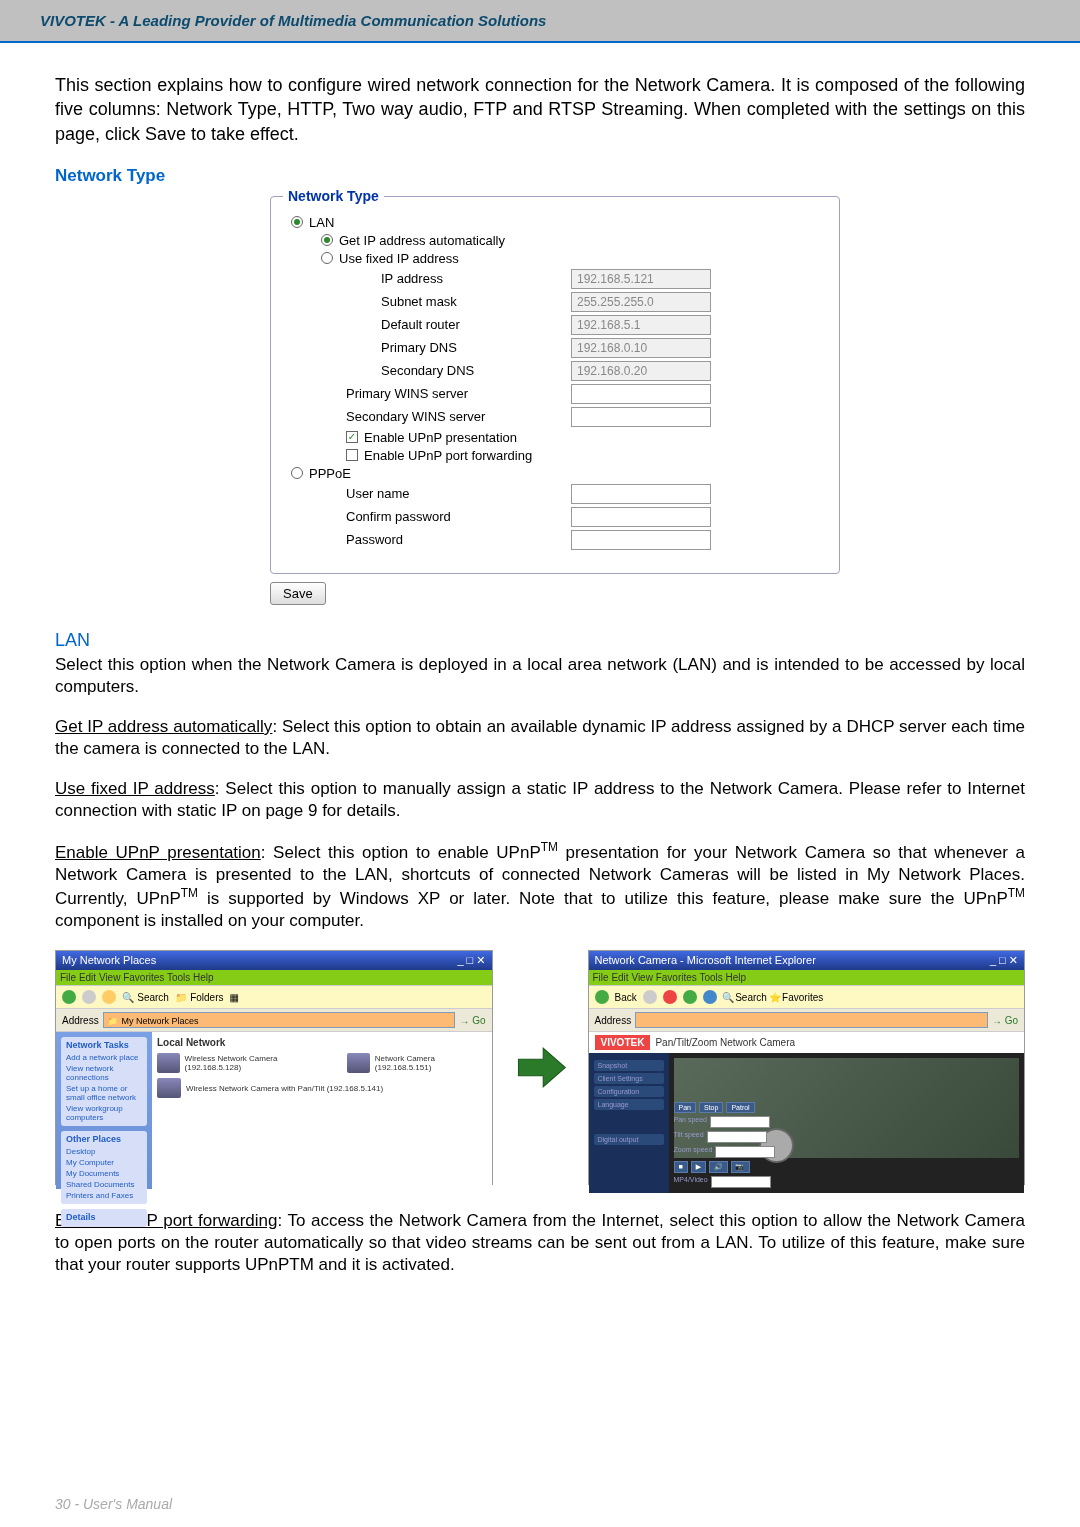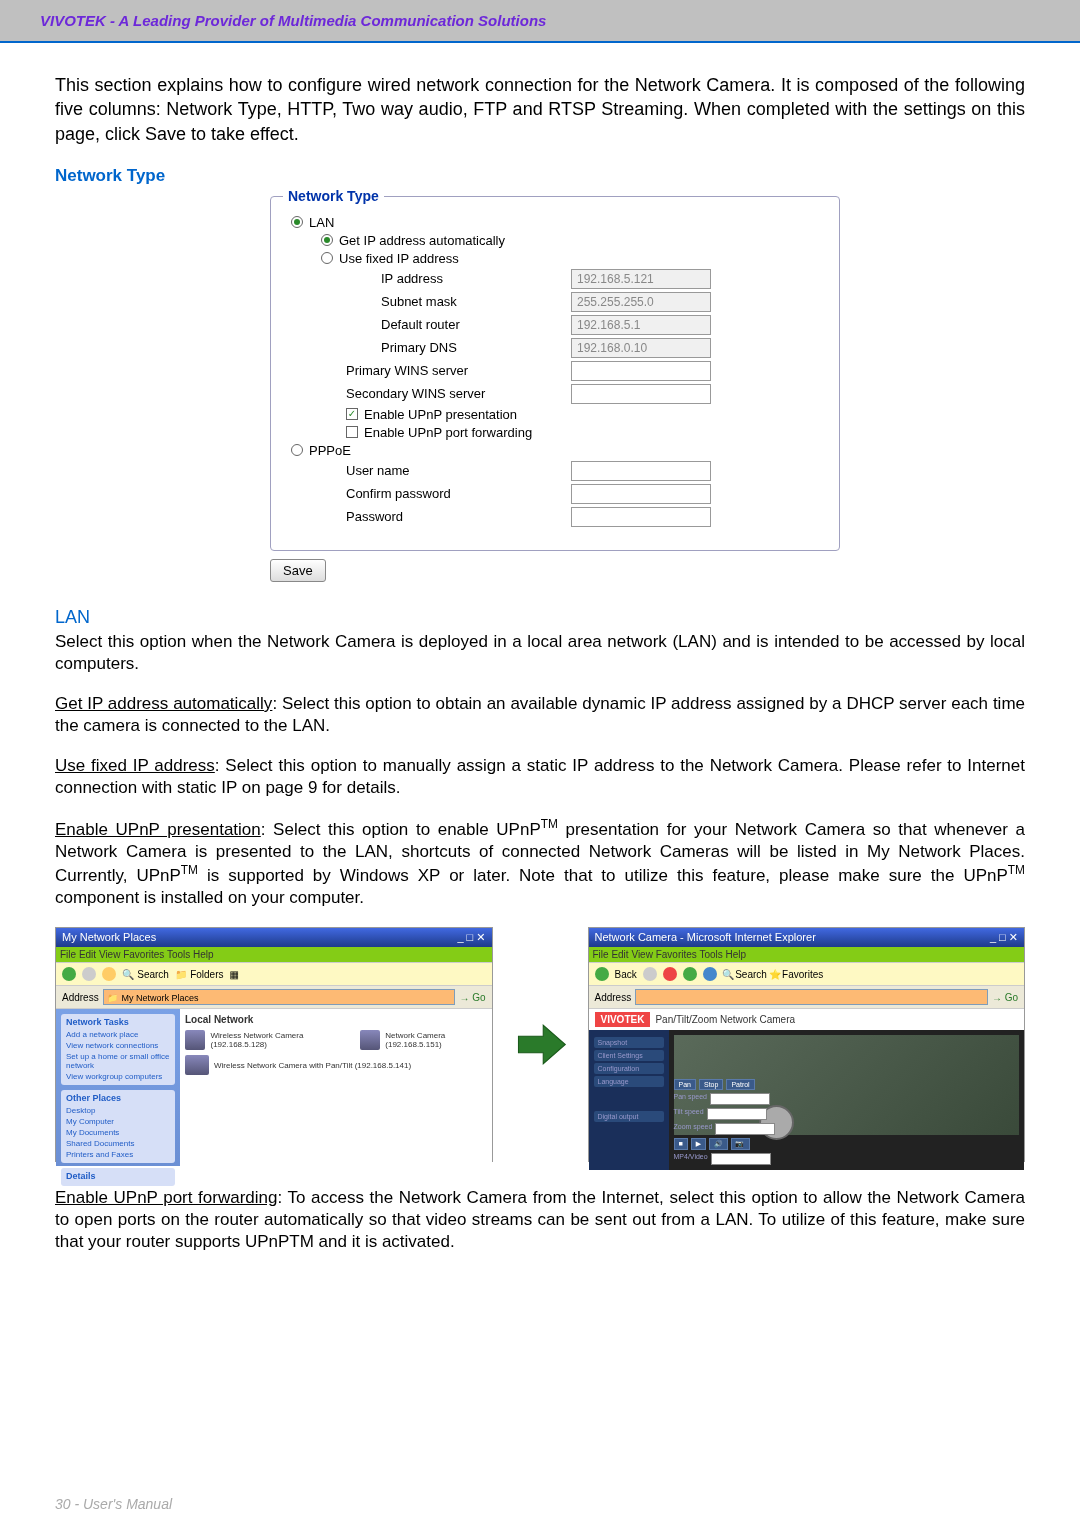--- a/index.html
+++ b/index.html
@@ -8,21 +8,21 @@
       height: 1527px;
       font-family: Arial, Helvetica, sans-serif;
       background: #fff;
       position: relative;
     }
     .header-bar {
       background: #c0c0c0;
       padding: 12px 40px;
       font-style: italic;
       font-weight: bold;
-      color: #6d28d9;
+      color: #0c4a6e;
       font-size: 15px;
     }
     .blue-line {
       height: 2px;
       background: #0066cc;
       margin-bottom: 30px;
     }
     .content {
       padding: 0 55px;
     }
@@ -190,21 +190,21 @@
       flex: 1;
       background: #fdba74;
       border: 1px solid #7f9db9;
       height: 16px;
       padding: 0 4px;
       font-size: 9px;
       line-height: 16px;
     }
     .win-body { display: flex; height: calc(100% - 76px); }
     .win-sidebar {
-      width: 124px;
+      width: 96px;
       background: linear-gradient(#7aa1e6, #6b8fd4);
       font-size: 9px;
       padding: 5px;
     }
     .sidebar-block {
       background: #d6dff7;
       border-radius: 3px;
       margin-bottom: 5px;
       padding: 3px 5px;
     }
@@ -360,20 +360,24 @@
         <span class="field-label">Subnet mask</span>
         <input class="text-input" value="255.255.255.0" style="">
       </div>
       <div class="form-row indent-3">
         <span class="field-label">Default router</span>
         <input class="text-input" value="192.168.5.1" style="">
       </div>
       <div class="form-row indent-3">
         <span class="field-label">Primary DNS</span>
         <input class="text-input" value="192.168.0.10" style="">
+      </div>
+      <div class="form-row indent-3">
+        <span class="field-label">Secondary DNS</span>
+        <input class="text-input" value="192.168.0.20" style="">
       </div>
       <div class="form-row indent-2">
         <span class="field-label" style="flex-basis:225px">Primary WINS server</span>
         <input class="text-input white" style="">
       </div>
       <div class="form-row indent-2">
         <span class="field-label" style="flex-basis:225px">Secondary WINS server</span>
         <input class="text-input white" style="">
       </div>
       <div class="form-row indent-2">

